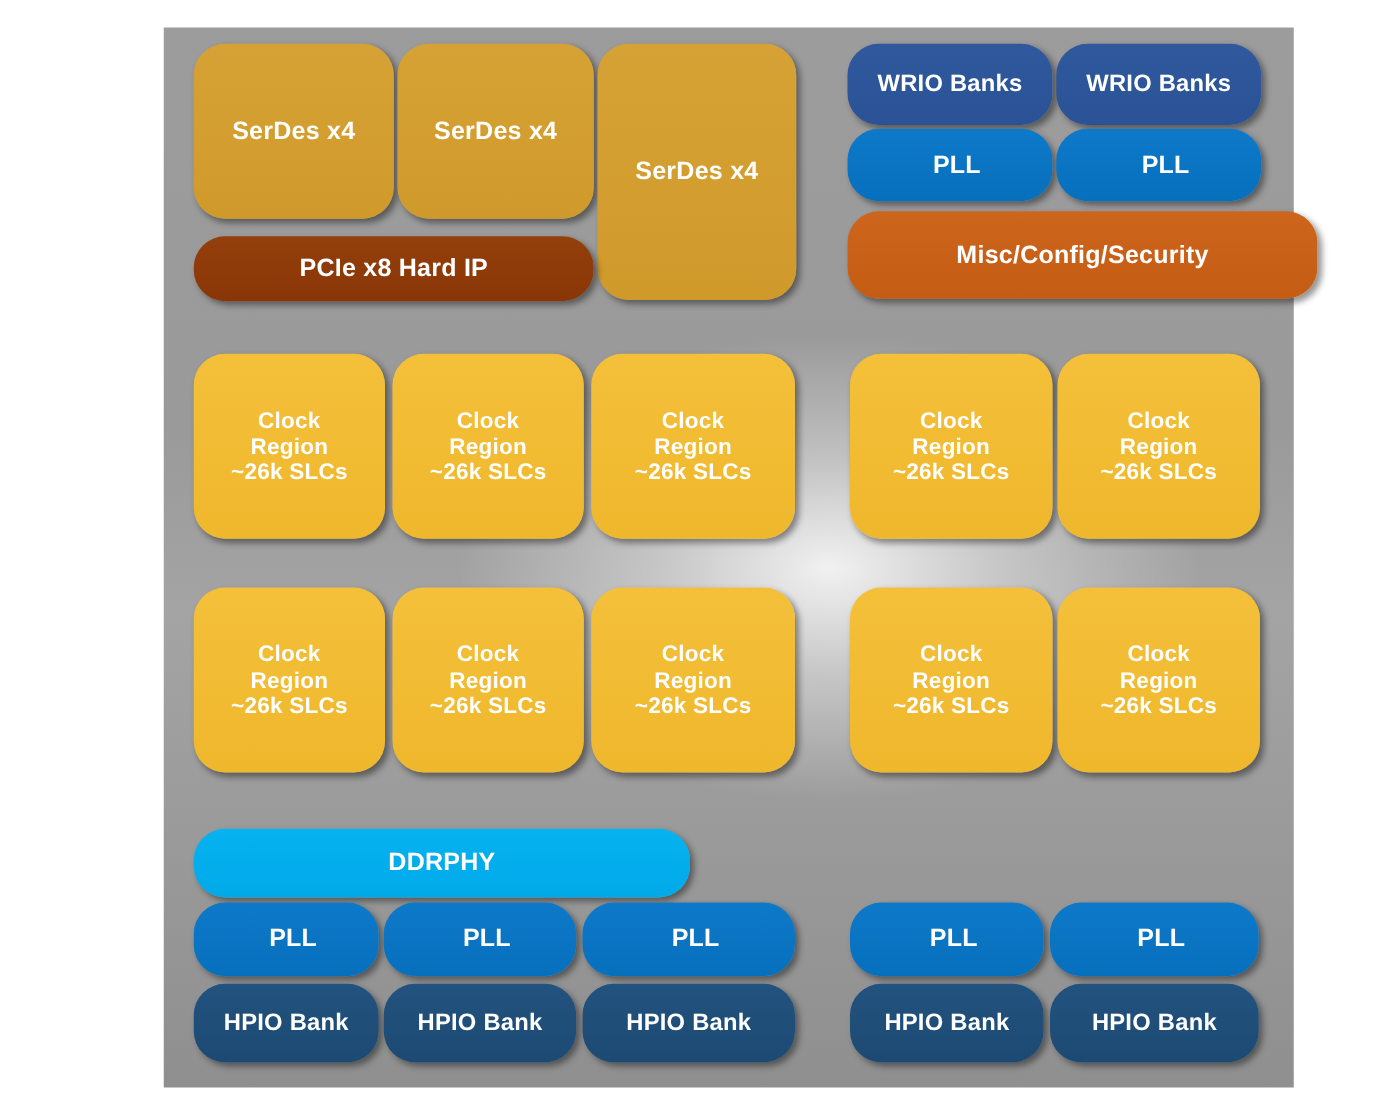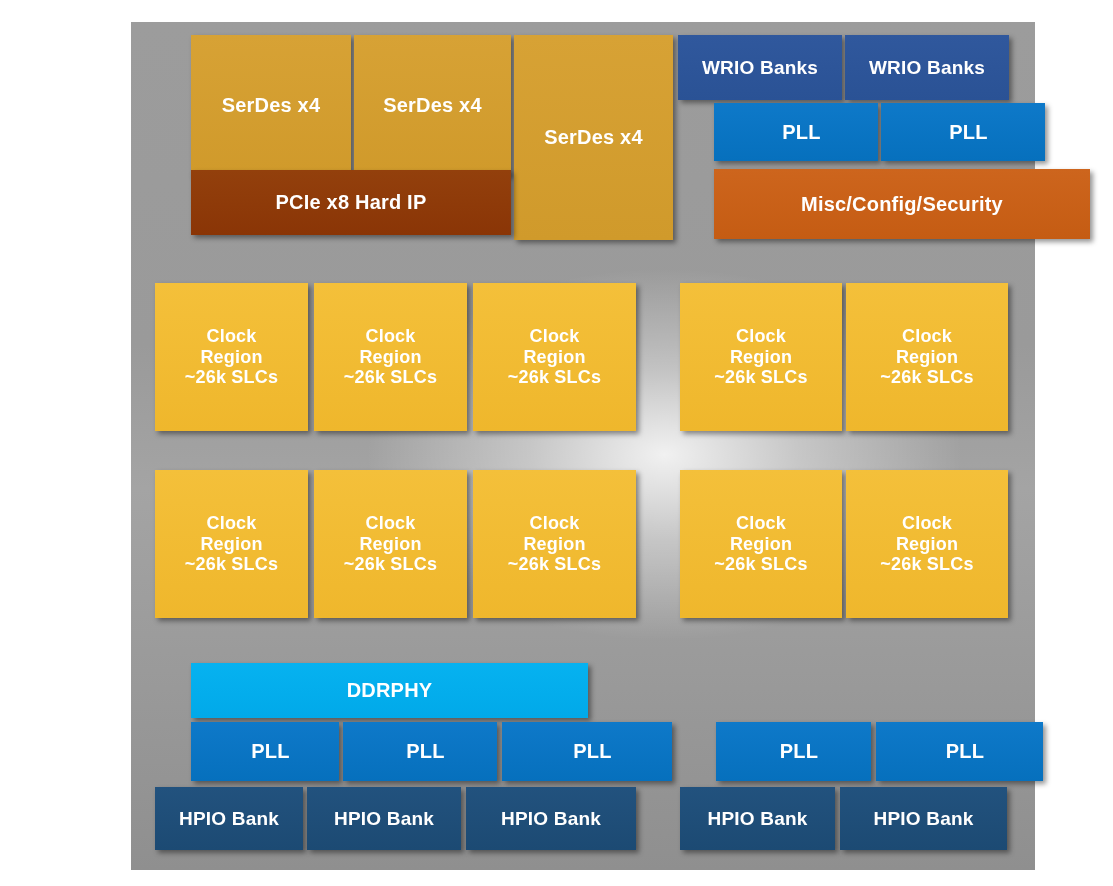--- a/index.html
+++ b/index.html
@@ -43,54 +43,55 @@
     align-items: center;
     justify-content: center;
     text-align: center;
     color: #ffffff;
     font-weight: bold;
     line-height: 1.15;
     box-shadow: 3px 3px 5px rgba(0,0,0,0.42);
     box-sizing: border-box;
     user-select: none;
     letter-spacing: 0.2px;
+    border-radius: 25px;
   }
   .blk span { display: block; width: 100%; }
   .blk .ln { display: block; }
 
   
   .c-serdes  { background: linear-gradient(180deg,#d7a235 0%, #d09a2b 100%); }
   .c-pcie    { background: linear-gradient(180deg,#93400c 0%, #8a3506 100%); }
   .c-clock   { background: linear-gradient(180deg,#f4c03a 0%, #efb72c 100%); }
   .c-wrio    { background: linear-gradient(180deg,#30589d 0%, #2a5295 100%); }
   .c-pll     { background: linear-gradient(180deg,#0e79c9 0%, #0670bd 100%); padding-left: 11px; }
   .c-misc    { background: linear-gradient(180deg,#cd651d 0%, #c55c13 100%); }
   .c-ddrphy  { background: linear-gradient(180deg,#06b2f0 0%, #01a9e9 100%); }
   .c-hpio    { background: linear-gradient(180deg,#22527e 0%, #1c4a73 100%); }
 
-  .fs-20 { font-size: 20px; margin-left: 36px; }
+  .fs-20 { font-size: 20px; }
   .fs-19 { font-size: 19px; }
   .fs-18 { font-size: 18px; }
 </style>
 </head>
 <body>
 
 <div id="floorplan-root">
   <div id="die-panel"></div>
   <div id="blocks-layer">
       <div class="blk c-serdes fs-20" style="left: 155px; top: 35px; width: 160px; height: 140px;">
         <span>SerDes x4</span>
       </div>
       <div class="blk c-serdes fs-20" style="left: 318px; top: 35px; width: 157px; height: 140px;">
         <span>SerDes x4</span>
       </div>
       <div class="blk c-serdes fs-20" style="left: 478px; top: 35px; width: 159px; height: 205px;">
         <span>SerDes x4</span>
       </div>
-      <div class="blk c-pcie fs-20" style="left: 155px; top: 170px; width: 320px; height: 65px;">
+      <div class="blk c-pcie fs-20" style="left: 155px; top: 189px; width: 320px; height: 52px;">
         <span>PCIe x8 Hard IP</span>
       </div>
       <div class="blk c-wrio fs-19" style="left: 678px; top: 35px; width: 164px; height: 65px;">
         <span>WRIO Banks</span>
       </div>
       <div class="blk c-wrio fs-19" style="left: 845px; top: 35px; width: 164px; height: 65px;">
         <span>WRIO Banks</span>
       </div>
       <div class="blk c-pll fs-20" style="left: 678px; top: 103px; width: 164px; height: 58px;">
         <span>PLL</span>

